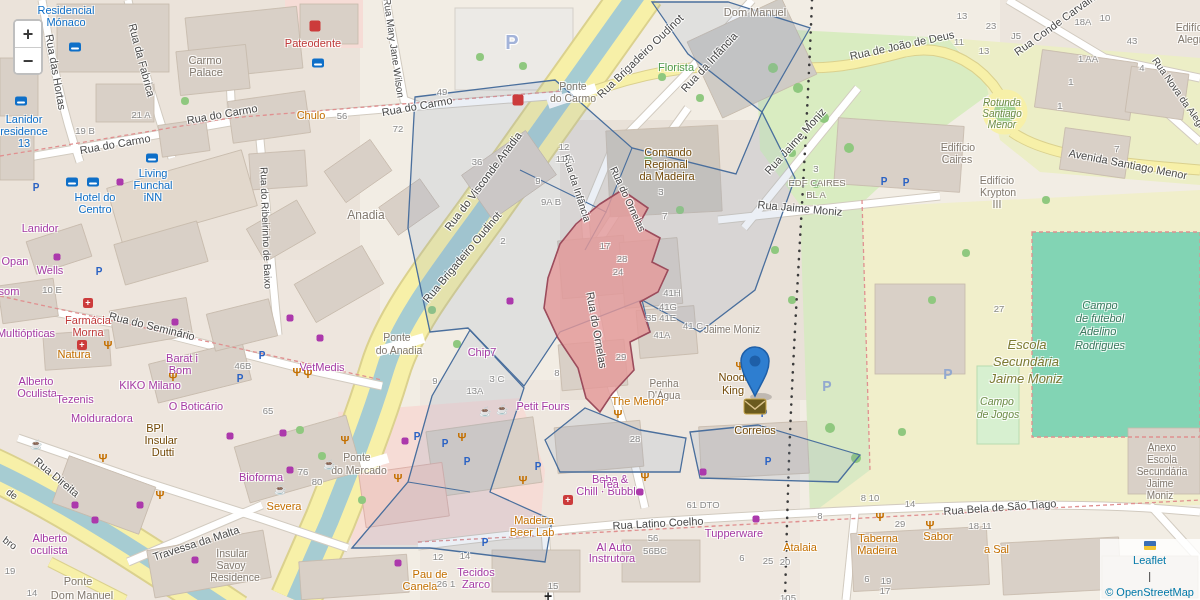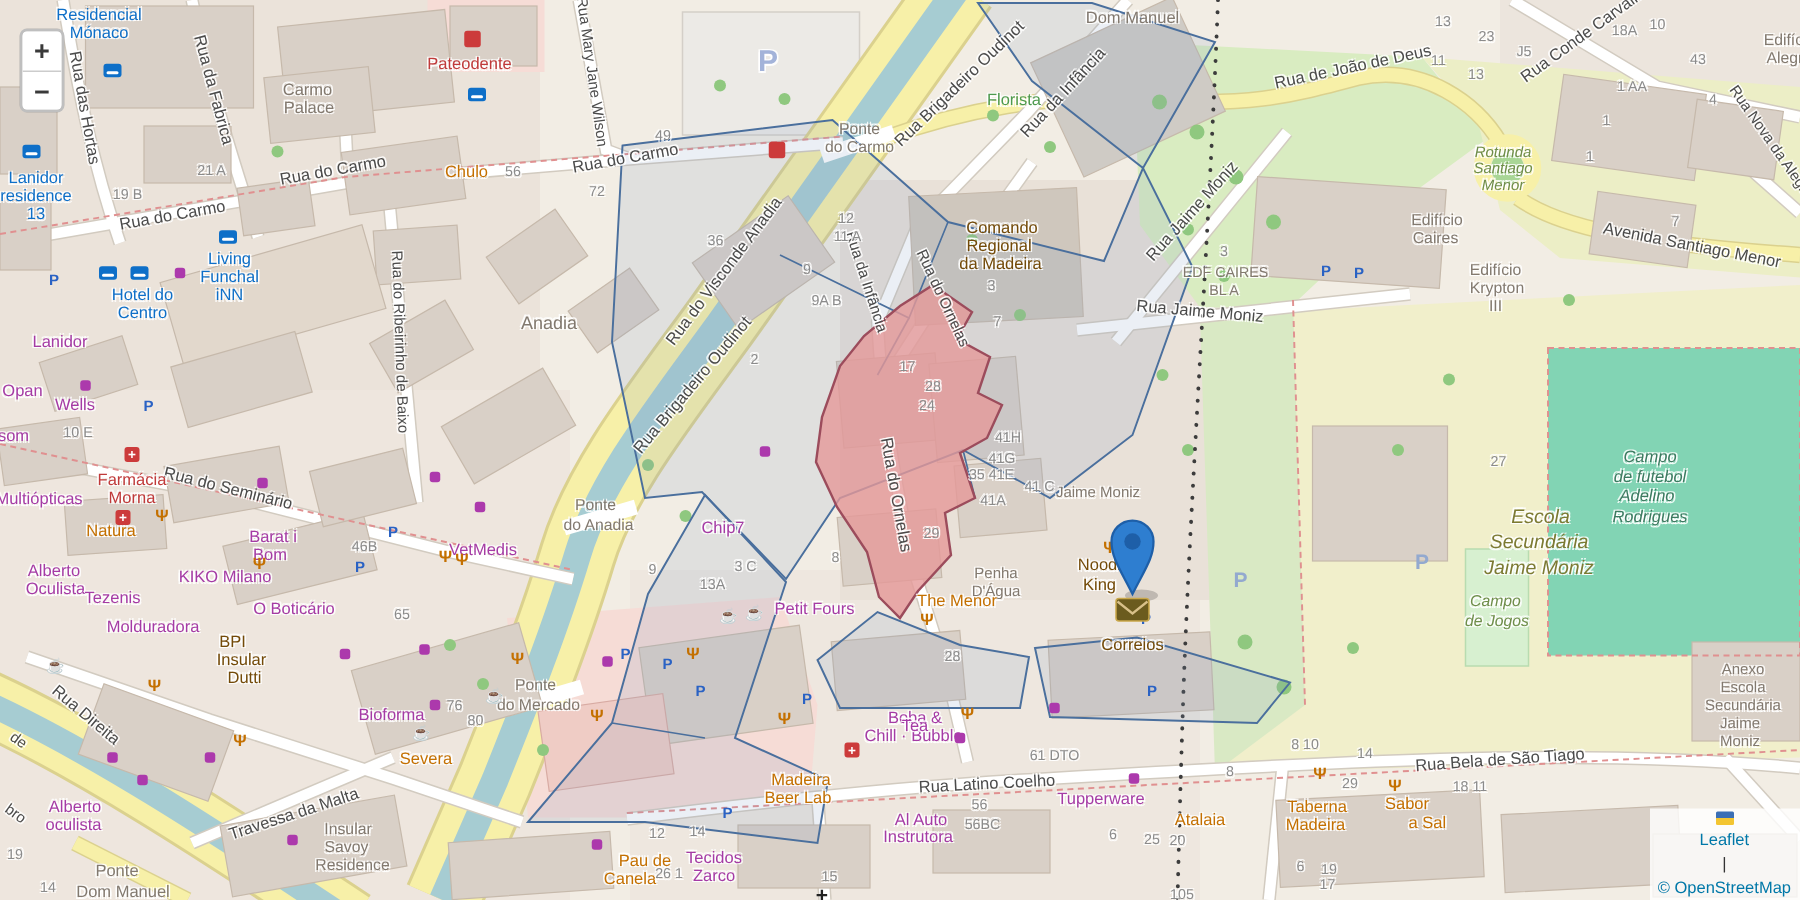--- a/index.html
+++ b/index.html
@@ -346,21 +346,21 @@
       <span class="lbl k-food" style="left: 534px; top: 520px; transform: translate(-50%, -50%);">Madeira</span>
       <span class="lbl k-food" style="left: 532px; top: 532px; transform: translate(-50%, -50%);">Beer Lab</span>
       <span class="lbl k-food" style="left: 638px; top: 401px; transform: translate(-50%, -50%);">The Menor</span>
       <span class="lbl k-food" style="left: 284px; top: 506px; transform: translate(-50%, -50%);">Severa</span>
       <span class="lbl k-food" style="left: 419px; top: 574px; transform: translate(-50%, -50%); margin-left: 11px;">Pau de</span>
       <span class="lbl k-food" style="left: 420px; top: 586px; transform: translate(-50%, -50%);">Canela</span>
       <span class="lbl k-food" style="left: 800px; top: 547px; transform: translate(-50%, -50%);">Atalaia</span>
       <span class="lbl k-food" style="left: 878px; top: 538px; transform: translate(-50%, -50%);">Taberna</span>
       <span class="lbl k-food" style="left: 877px; top: 550px; transform: translate(-50%, -50%);">Madeira</span>
       <span class="lbl k-food" style="left: 938px; top: 536px; transform: translate(-50%, -50%);">Sabor</span>
-      <span class="lbl k-food" style="left: 935px; top: 549px; transform: translate(-50%, -50%); padding-left: 33px;">a Sal</span>
+      <span class="lbl k-food" style="left: 980px; top: 549px; transform: translate(-50%, -50%); padding-left: 33px;">a Sal</span>
       <span class="lbl k-food" style="left: 74px; top: 354px; transform: translate(-50%, -50%);">Natura</span>
       <span class="lbl k-health" style="left: 313px; top: 43px; transform: translate(-50%, -50%);">Pateodente</span>
       <span class="lbl k-health" style="left: 88px; top: 320px; transform: translate(-50%, -50%);">Farmácia</span>
       <span class="lbl k-health" style="left: 88px; top: 332px; transform: translate(-50%, -50%);">Morna</span>
       <span class="lbl k-brown" style="left: 668px; top: 152px; transform: translate(-50%, -50%);">Comando</span>
       <span class="lbl k-brown" style="left: 666px; top: 164px; transform: translate(-50%, -50%);">Regional</span>
       <span class="lbl k-brown" style="left: 667px; top: 176px; transform: translate(-50%, -50%);">da Madeira</span>
       <span class="lbl k-brown" style="left: 755px; top: 430px; transform: translate(-50%, -50%);">Correios</span>
       <span class="lbl k-brown" style="left: 736px; top: 377px; transform: translate(-50%, -50%);">Noodle</span>
       <span class="lbl k-brown" style="left: 733px; top: 390px; transform: translate(-50%, -50%);">King</span>

